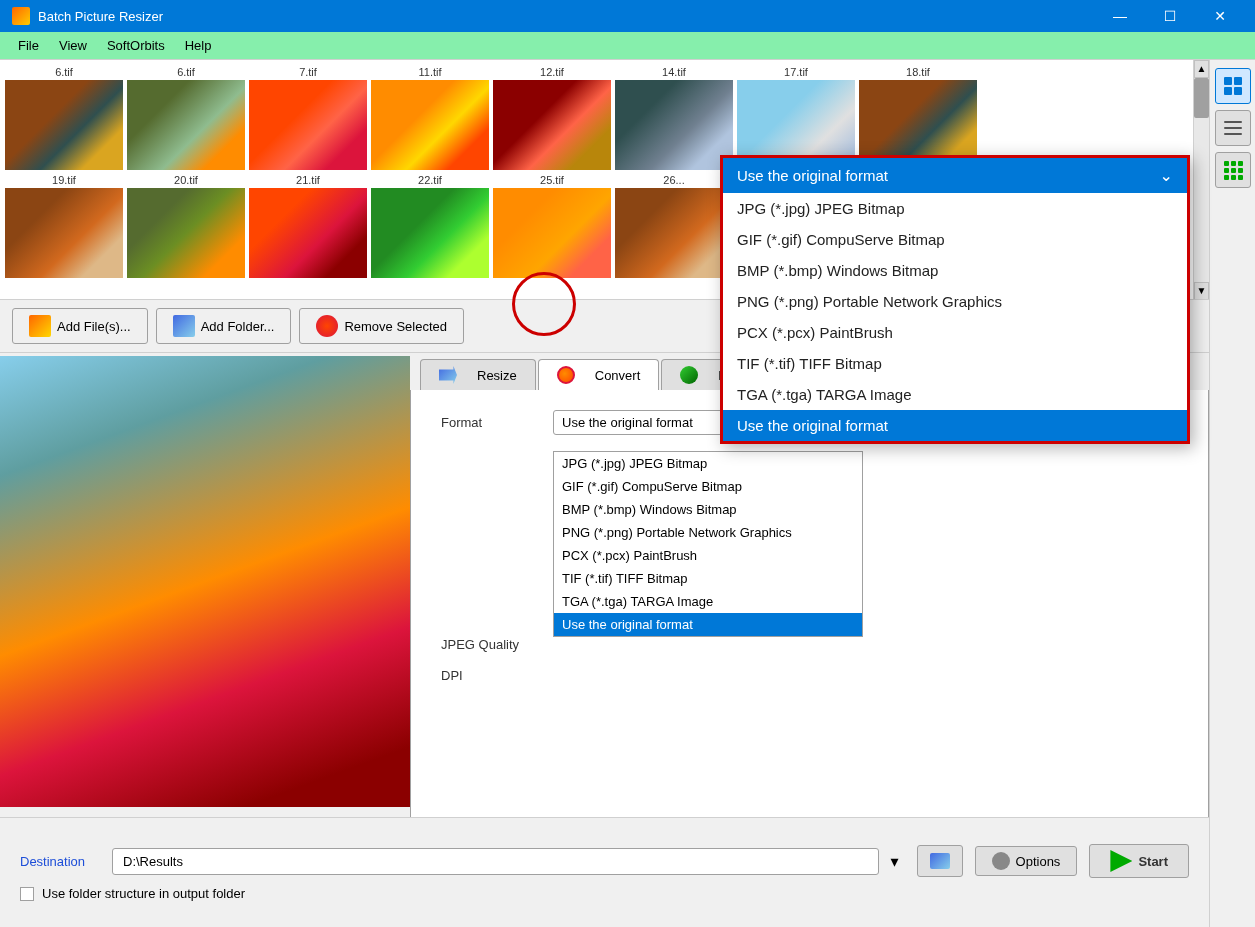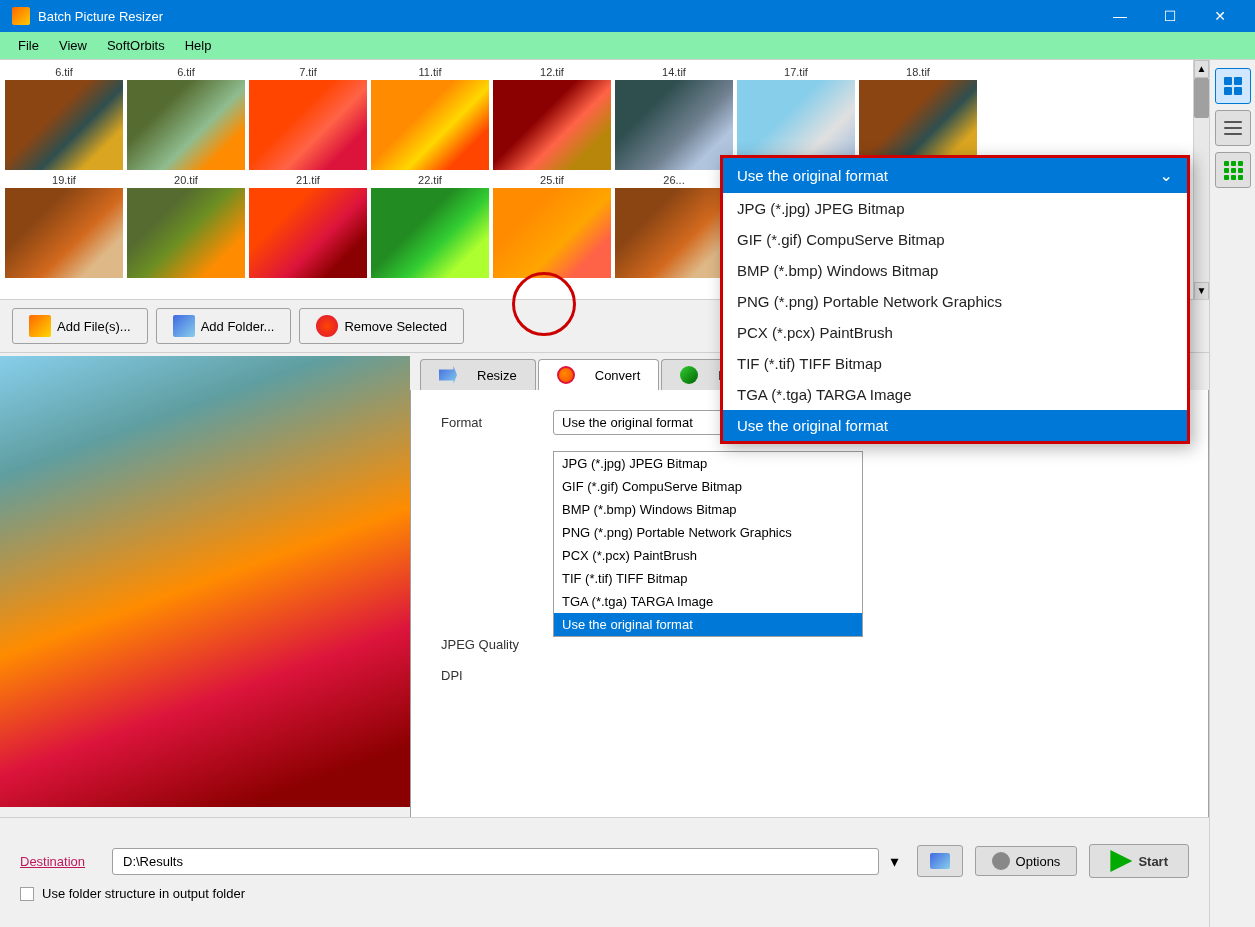--- a/index.html
+++ b/index.html
@@ -222,21 +222,21 @@
       flex-direction: column;
       justify-content: center;
       padding: 10px 20px;
       gap: 8px;
     }
     .destination-row {
       display: flex;
       align-items: center;
       gap: 12px;
     }
-    .dest-label { font-size: 13px; color: #be185d; min-width: 80px; text-decoration: underline; }
+    .dest-label { font-size: 13px; color: #1d4ed8; min-width: 80px; }
     .dest-input {
       flex: 1;
       padding: 5px 10px;
       border: 1px solid #a0a0a0;
       border-radius: 3px;
       font-size: 13px;
       background: white;
     }
     .dest-btn {
       width: 46px;

